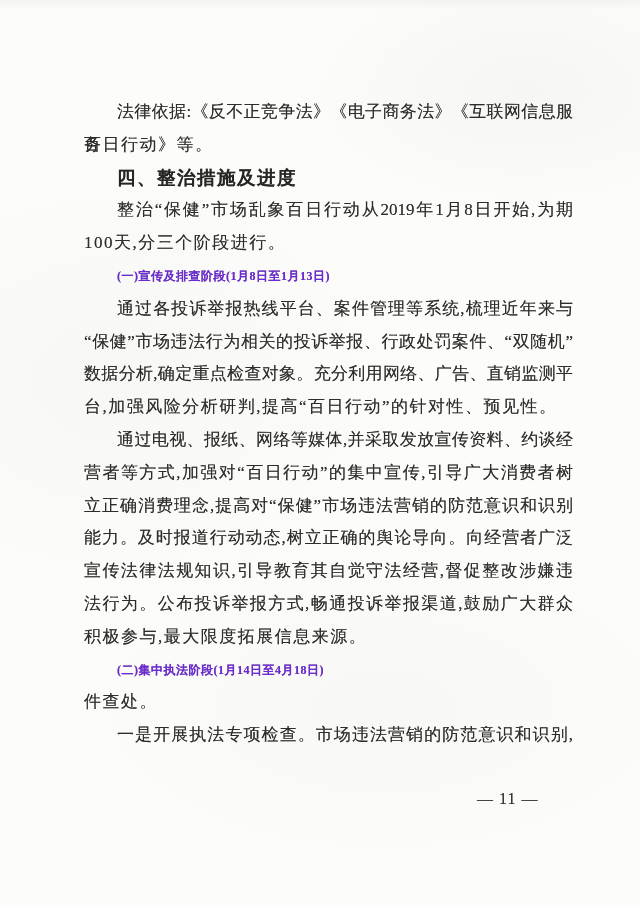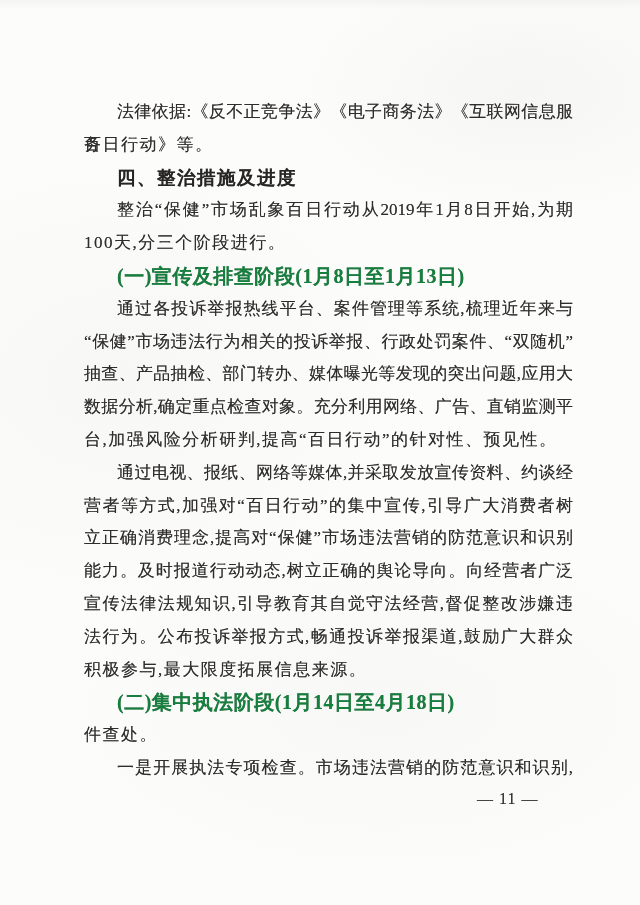--- a/index.html
+++ b/index.html
@@ -59,23 +59,23 @@
   }
   .block-heading .line {
     font-family: Liberation Sans, sans-serif;
     font-weight: 700;
     font-size: 18.5px;
     letter-spacing: 1.5px;
     color: #262523;
   }
   .block-subheading .line {
     font-weight: 700;
-    font-size: 20px;
+    font-size: 12px;
     letter-spacing: 0.5px;
-    color: #15803d;
+    color: #6d28d9;
   }
   .page-number {
     position: absolute;
     top: 788px;
     left: 477px;
     font-size: 16px;
     letter-spacing: 1px;
     line-height: 22px;
     color: #33322f;
     text-shadow: 0 0 0.6px rgba(46,45,43,0.5);
@@ -97,21 +97,20 @@
       <div class="block block-body">
         <div class="line just indent">整治“保健”市场乱象百日行动从2019年1月8日开始,为期</div>
         <div class="line">100天,分三个阶段进行。</div>
       </div>
       <div class="block block-subheading">
         <div class="line indent">(一)宣传及排查阶段(1月8日至1月13日)</div>
       </div>
       <div class="block block-body">
         <div class="line just indent">通过各投诉举报热线平台、案件管理等系统,梳理近年来与</div>
         <div class="line just">“保健”市场违法行为相关的投诉举报、行政处罚案件、“双随机”</div>
-        <div class="line just">抽查、产品抽检、部门转办、媒体曝光等发现的突出问题,应用大</div>
         <div class="line just">数据分析,确定重点检查对象。充分利用网络、广告、直销监测平</div>
         <div class="line">台,加强风险分析研判,提高“百日行动”的针对性、预见性。</div>
       </div>
       <div class="block block-body">
         <div class="line just indent">通过电视、报纸、网络等媒体,并采取发放宣传资料、约谈经</div>
         <div class="line just">营者等方式,加强对“百日行动”的集中宣传,引导广大消费者树</div>
         <div class="line just">立正确消费理念,提高对“保健”市场违法营销的防范意识和识别</div>
         <div class="line just">能力。及时报道行动动态,树立正确的舆论导向。向经营者广泛</div>
         <div class="line just">宣传法律法规知识,引导教育其自觉守法经营,督促整改涉嫌违</div>
         <div class="line just">法行为。公布投诉举报方式,畅通投诉举报渠道,鼓励广大群众</div>

